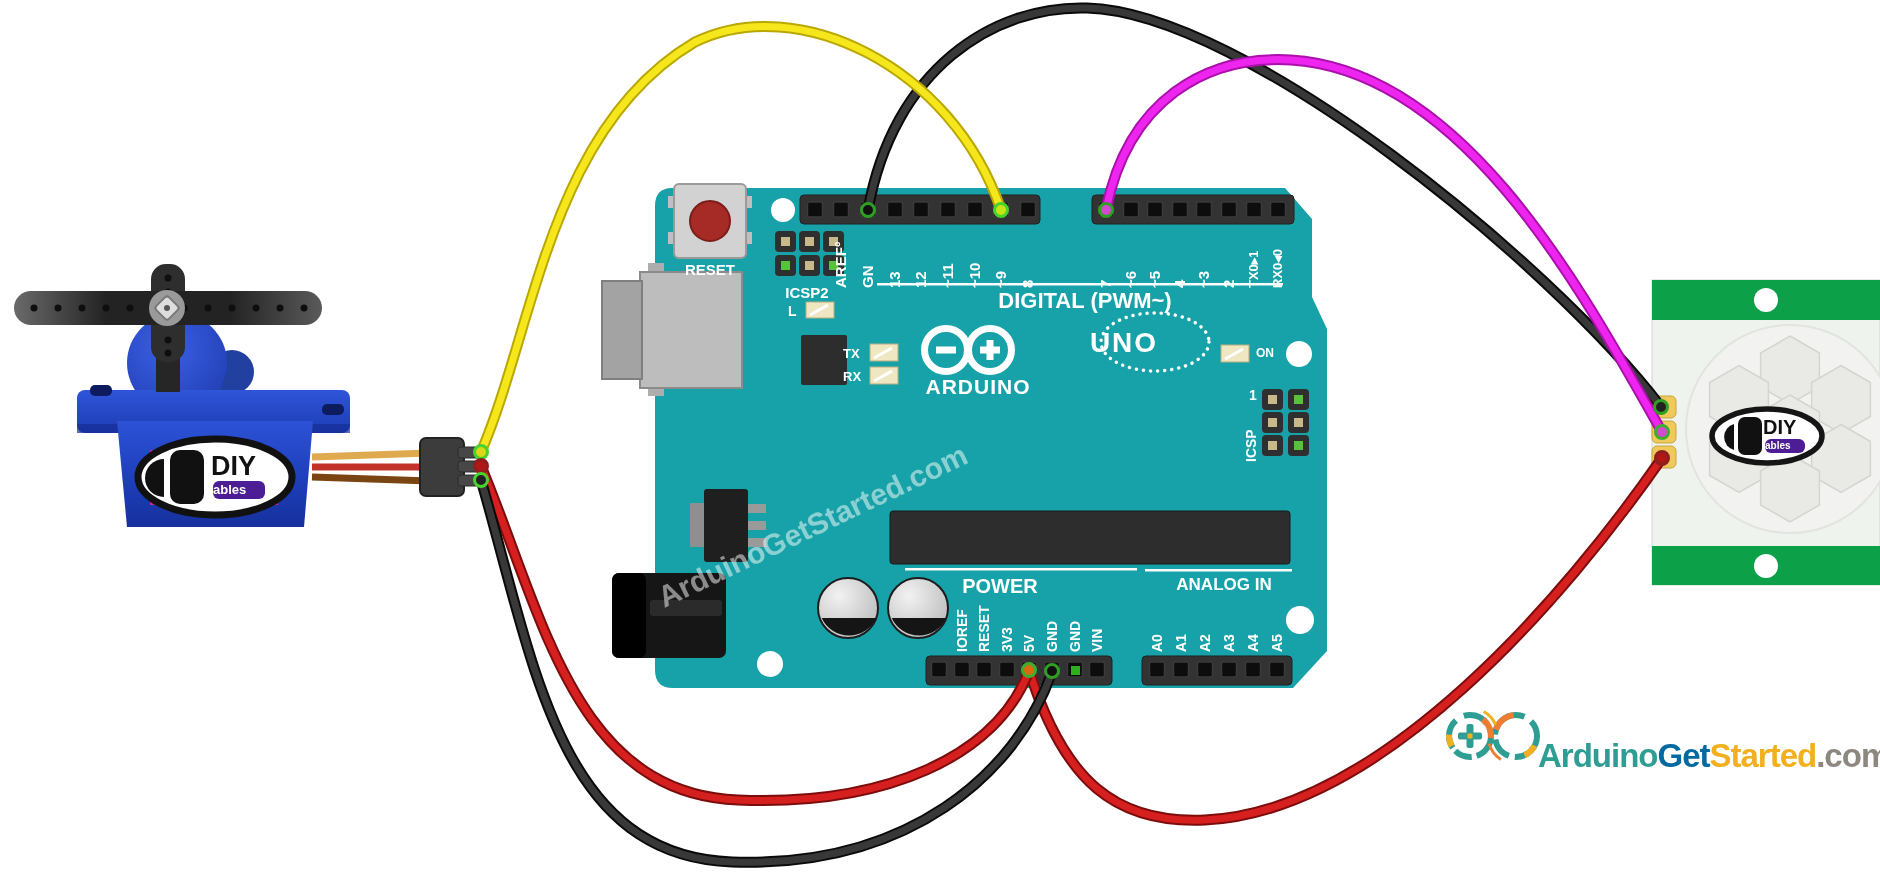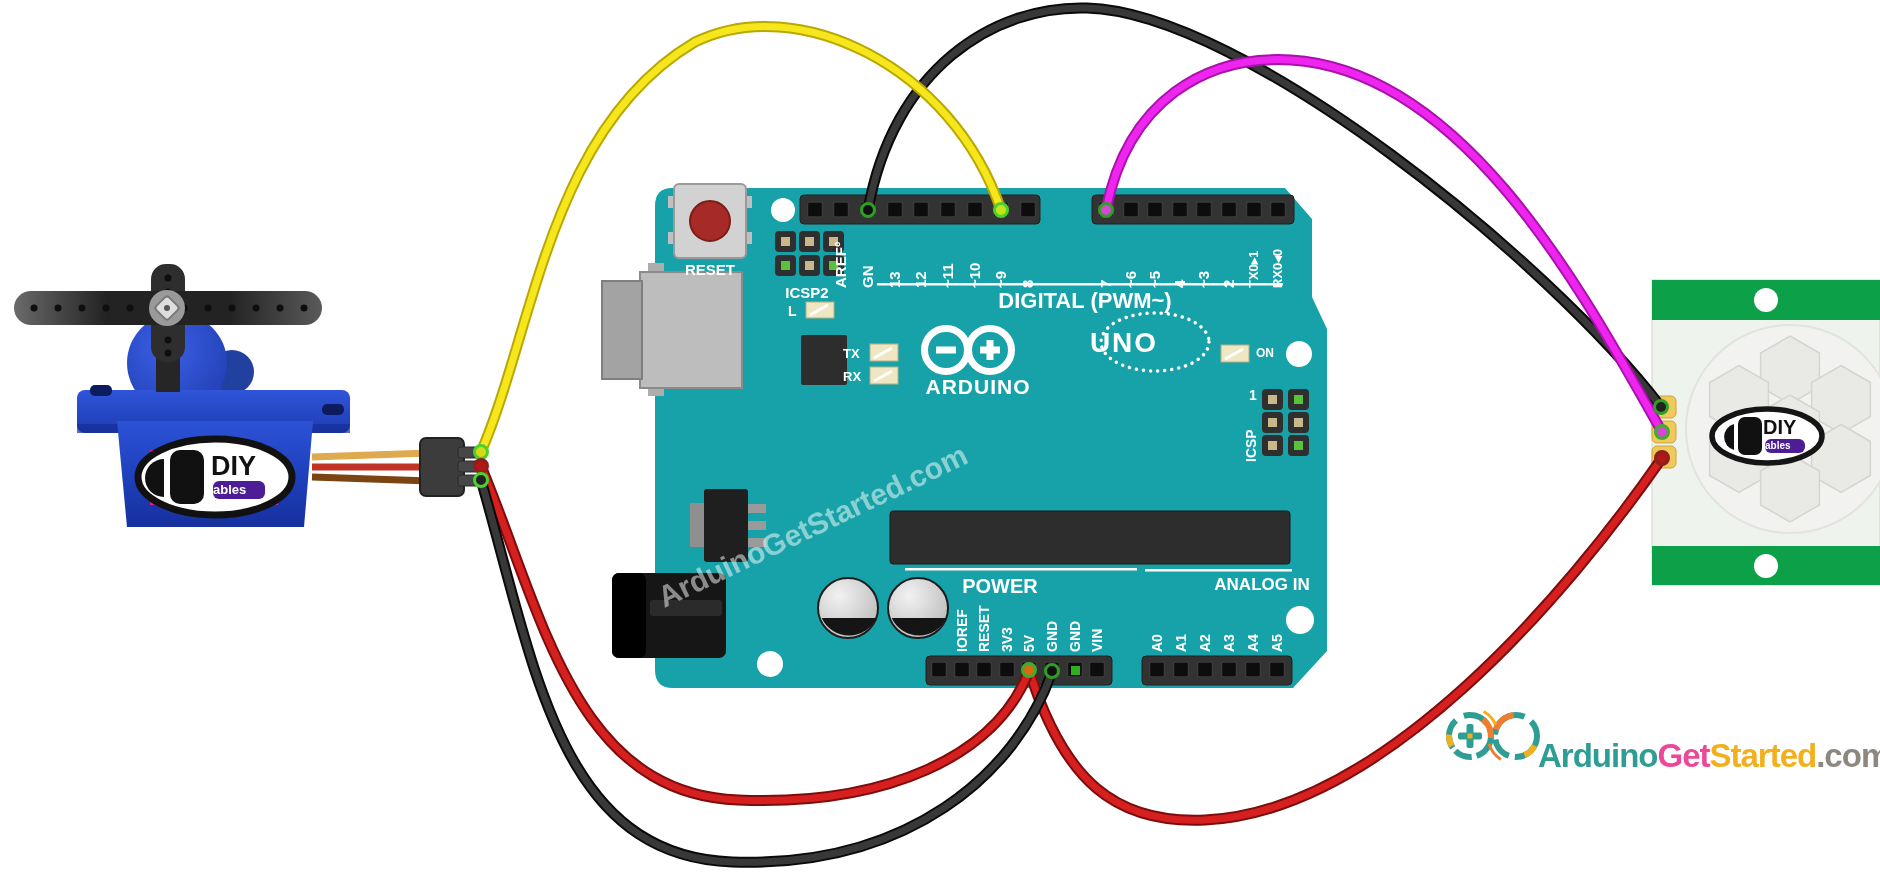--- a/index.html
+++ b/index.html
@@ -12,21 +12,21 @@
         font-size:15px;transform:rotate(-90deg);transform-origin:0 0;white-space:nowrap;}
   .rlab.sm{font-size:13px;}
   .rlab.pw{font-size:14px;}
   .wm{position:absolute;left:660px;top:582px;font-size:30px;font-weight:bold;
       color:rgba(255,255,255,0.5);transform:rotate(-25.5deg);transform-origin:0 50%;white-space:nowrap;}
   .wcase{fill:none;stroke-width:11;stroke-linecap:round;}
   .wcore{fill:none;stroke-width:7;stroke-linecap:round;}
   .diy{position:absolute;color:#111;font-weight:bold;white-space:nowrap;}
   .ables{position:absolute;background:#4c1d95;color:#fff;font-weight:bold;border-radius:6px;}
   .ags{position:absolute;left:1538px;top:737px;font-size:33px;font-weight:bold;letter-spacing:-1px;white-space:nowrap;}
-  .ags .a{color:#2e9d93;} .ags .g{color:#ec4899;} .ags .s{color:#f2b01e;} .ags .c{color:#8d8780;}
+  .ags .a{color:#2e9d93;} .ags .g{color:#0369a1;} .ags .s{color:#f2b01e;} .ags .c{color:#8d8780;}
 </style>
 </head>
 <body>
 
 <div id="stage">
 
 <svg id="gfx" width="1880" height="872" viewBox="0 0 1880 872">
   <defs>
     <rect id="pinsq" width="15" height="15" rx="2" fill="#0d0d0d" stroke="#3a3a3a" stroke-width="1.5"></rect>
     <linearGradient id="bodyGrad" x1="0" y1="0" x2="0" y2="1">
@@ -306,21 +306,21 @@
 <div class="t ctr" style="left:955px;top:288px;width:260px;font-size:22px">DIGITAL (PWM~)</div>
 <div class="t" style="left:788px;top:303px;font-size:14px">L</div>
 <div class="t" style="left:843px;top:346px;font-size:13px">TX</div>
 <div class="t" style="left:843px;top:369px;font-size:13px">RX</div>
 <div class="t ctr" style="left:908px;top:375px;width:140px;font-size:21px;letter-spacing:1px">ARDUINO</div>
 <div class="t ctr" style="left:1082px;top:327px;width:84px;font-size:28px;letter-spacing:2px">UNO</div>
 <div class="t" style="left:1256px;top:346px;font-size:12px">ON</div>
 <div class="t" style="left:1249px;top:387px;font-size:14px">1</div>
 <div class="rlab pw" style="left:1243px;top:462px">ICSP</div>
 <div class="t ctr" style="left:940px;top:575px;width:120px;font-size:20px">POWER</div>
-<div class="t ctr" style="left:1186px;top:575px;width:152px;font-size:17px">ANALOG IN</div>
+<div class="t ctr" style="left:1148px;top:575px;width:152px;font-size:17px">ANALOG IN</div>
 <div class="wm">ArduinoGetStarted.com</div>
 
 <div class="rlab" style="left:807px;top:288px"></div>
 <div class="rlab" style="left:833px;top:288px">AREF°</div>
 <div class="rlab" style="left:860px;top:288px">GN</div>
 <div class="rlab" style="left:887px;top:288px">13</div>
 <div class="rlab" style="left:913px;top:288px">12</div>
 <div class="rlab" style="left:940px;top:288px">~11</div>
 <div class="rlab" style="left:967px;top:288px">~10</div>
 <div class="rlab" style="left:993px;top:288px">~9</div>

